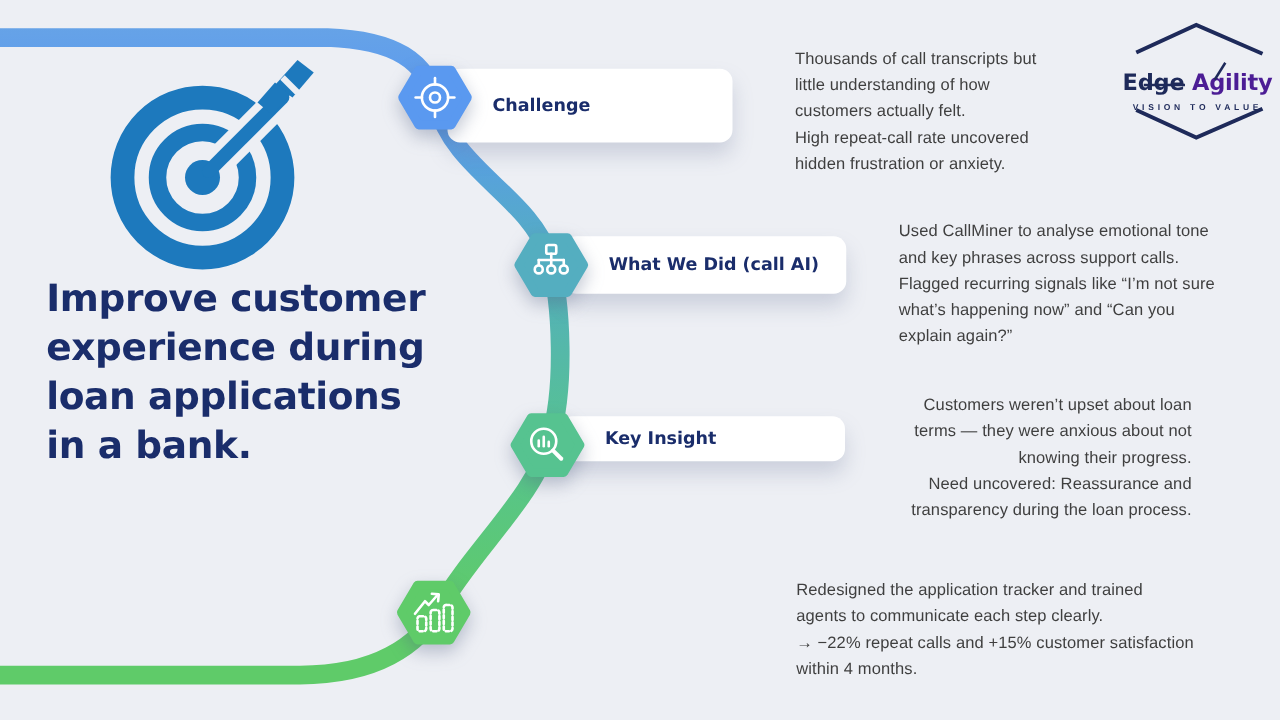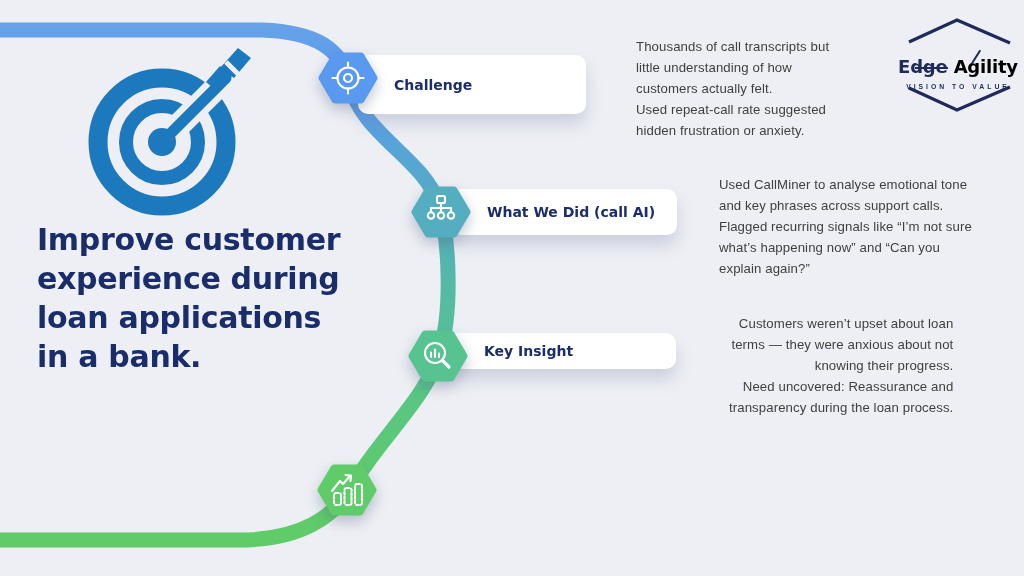--- a/index.html
+++ b/index.html
@@ -40,21 +40,21 @@
   .logo {
     position: absolute; left: 895px; top: 12px; width: 126px; height: 112px; z-index: 2;
   }
   .logo-chevrons { position: absolute; left: 0; top: 0; }
   .logo-name {
     position: absolute; left: 0; top: 44px; width: 100%; text-align: center;
     font-family: "DejaVu Sans", sans-serif; font-size: 18px; font-weight: 600;
     letter-spacing: -0.2px; white-space: nowrap;
   }
   .logo-name .primary { color: #1e2a5a; }
-  .logo-name .secondary { color: #000000; }
+  .logo-name .secondary { color: #4c1d95; }
   .logo-tagline {
     position: absolute; left: 0; top: 71px; width: 100%; text-align: center;
     font-size: 6.8px; font-weight: 700; letter-spacing: 3px; color: #1e2a5a;
     white-space: nowrap;
   }
   .logo-dash {
     position: absolute; left: 20px; top: 55px; width: 33px; height: 2px;
     background: #1e2a5a;
   }
   .logo-slash {
@@ -125,21 +125,21 @@
       <circle cx="32" cy="29" r="4"></circle>
       <line x1="32" y1="13.5" x2="32" y2="18.5"></line>
       <line x1="32" y1="39.5" x2="32" y2="44.5"></line>
       <line x1="16.5" y1="29" x2="21.5" y2="29"></line>
       <line x1="42.5" y1="29" x2="47.5" y2="29"></line>
     </g>
   </svg>
   <div class="note" style="left:636px; top:36px;">Thousands of call transcripts but
 little understanding of how
 customers actually felt.
- Used repeat-call rate suggested
+ High repeat-call rate uncovered
 hidden frustration or anxiety.</div>
 
   <div class="pill" style="left:451px; top:189px; width:226px; height:46px;">
     <span class="pill-label">What We Did (call AI)</span>
   </div>
   <svg class="hex-svg" style="left:409px; top:183px;" width="64" height="58" viewBox="0 0 64 58">
     <polygon points="6,29 19,7 45,7 58,29 45,51 19,51" stroke-width="7" stroke-linejoin="round" fill="#54aec0" stroke="#54aec0"></polygon>
     <g class="hex-glyph">
       <rect x="28" y="13" width="8" height="7" rx="1.5"></rect>
       <line x1="32" y1="20" x2="32" y2="25"></line>
@@ -180,14 +180,18 @@
   <svg class="hex-svg" style="left:315px; top:461px;" width="64" height="58" viewBox="0 0 64 58">
     <polygon points="6,29 19,7 45,7 58,29 45,51 19,51" stroke-width="7" stroke-linejoin="round" fill="#5fcb69" stroke="#5fcb69"></polygon>
     <g class="hex-glyph">
       <rect x="19" y="32" width="7" height="12" rx="2" stroke-dasharray="2.5 2"></rect>
       <rect x="29.5" y="27" width="7" height="17" rx="2" stroke-dasharray="2.5 2"></rect>
       <rect x="40" y="23" width="7" height="21" rx="2" stroke-dasharray="2.5 2"></rect>
       <polyline points="17,30 25,20 28,23 35,15" stroke-dasharray="none"></polyline>
       <polyline points="30.5,14 36,14.5 35.5,20" stroke-dasharray="none"></polyline>
     </g>
   </svg>
+  <div class="note" style="left:637px; top:461px;">Redesigned the application tracker and trained
+agents to communicate each step clearly.
+ → −22% repeat calls and +15% customer satisfaction
+within 4 months.</div>
 
 </div>
 
 </body></html>

